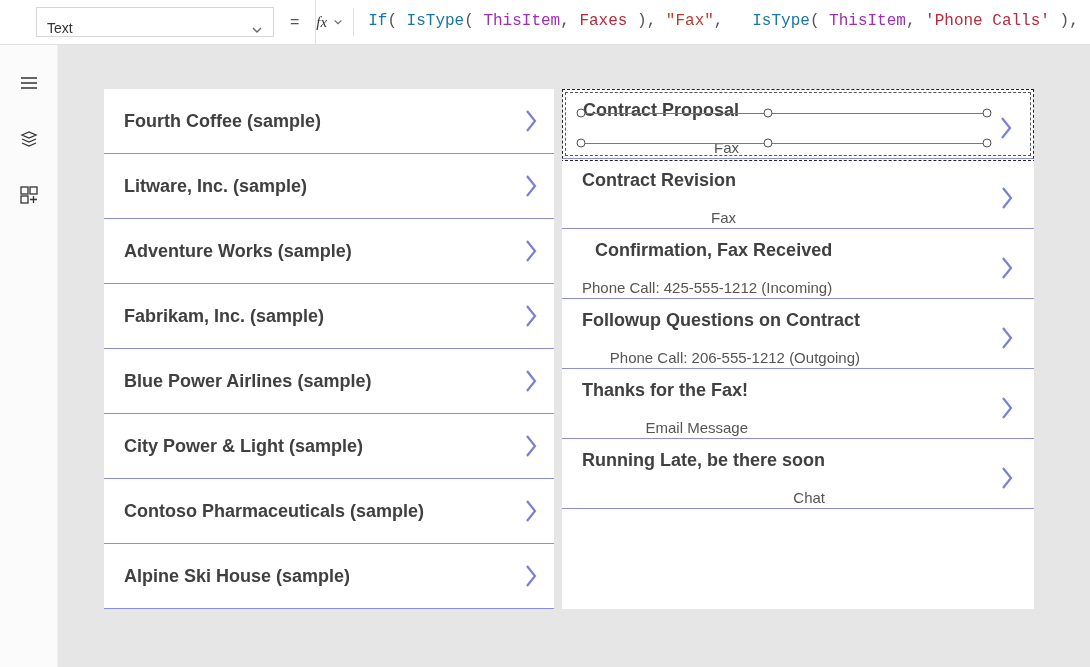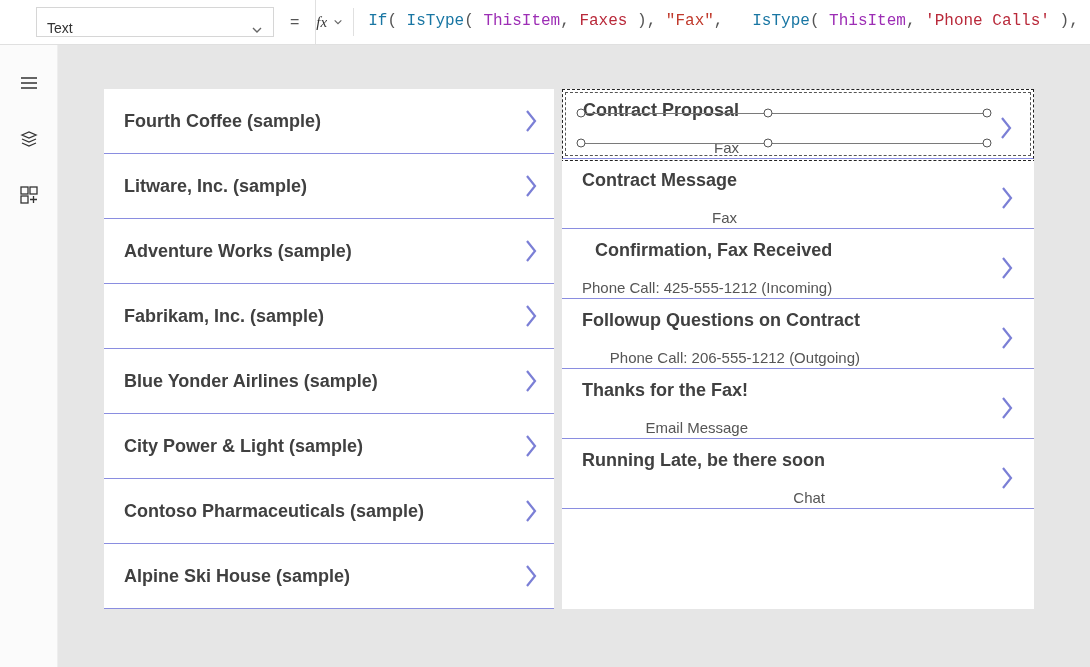--- a/index.html
+++ b/index.html
@@ -245,21 +245,21 @@
               <path d="M5 4l8 10-8 10" stroke="#7b7fd6" stroke-width="2.2" fill="none"></path>
             </svg>
           </div>
           <div class="list-item">
             <span class="list-item-title">Fabrikam, Inc. (sample)</span>
             <svg class="chevron" width="18" height="28" viewBox="0 0 18 28">
               <path d="M5 4l8 10-8 10" stroke="#7b7fd6" stroke-width="2.2" fill="none"></path>
             </svg>
           </div>
           <div class="list-item">
-            <span class="list-item-title">Blue Yonder Airlines (sample)</span>
+            <span class="list-item-title">Blue Power Airlines (sample)</span>
             <svg class="chevron" width="18" height="28" viewBox="0 0 18 28">
               <path d="M5 4l8 10-8 10" stroke="#7b7fd6" stroke-width="2.2" fill="none"></path>
             </svg>
           </div>
           <div class="list-item">
             <span class="list-item-title">City Power &amp; Light (sample)</span>
             <svg class="chevron" width="18" height="28" viewBox="0 0 18 28">
               <path d="M5 4l8 10-8 10" stroke="#7b7fd6" stroke-width="2.2" fill="none"></path>
             </svg>
           </div>
@@ -291,21 +291,21 @@
             <div class="sel-row" style="top:53px"></div>
             <div class="sel-handle" style="left:18px;top:23px"></div>
             <div class="sel-handle" style="left:205px;top:23px"></div>
             <div class="sel-handle" style="left:424px;top:23px"></div>
             <div class="sel-handle" style="left:18px;top:53px"></div>
             <div class="sel-handle" style="left:205px;top:53px"></div>
             <div class="sel-handle" style="left:424px;top:53px"></div>
           </div>
           <div class="list-item-compact">
             <div class="textcol">
-              <span class="list-item-title">Contract Message</span>
+              <span class="list-item-title">Contract Revision</span>
               <span class="list-item-sub">Fax</span>
             </div>
             <svg class="chevron" width="18" height="28" viewBox="0 0 18 28">
               <path d="M5 4l8 10-8 10" stroke="#7b7fd6" stroke-width="2.2" fill="none"></path>
             </svg>
           </div>
           <div class="list-item-compact">
             <div class="textcol">
               <span class="list-item-title">Confirmation, Fax Received</span>
               <span class="list-item-sub">Phone Call: 425-555-1212 (Incoming)</span>

